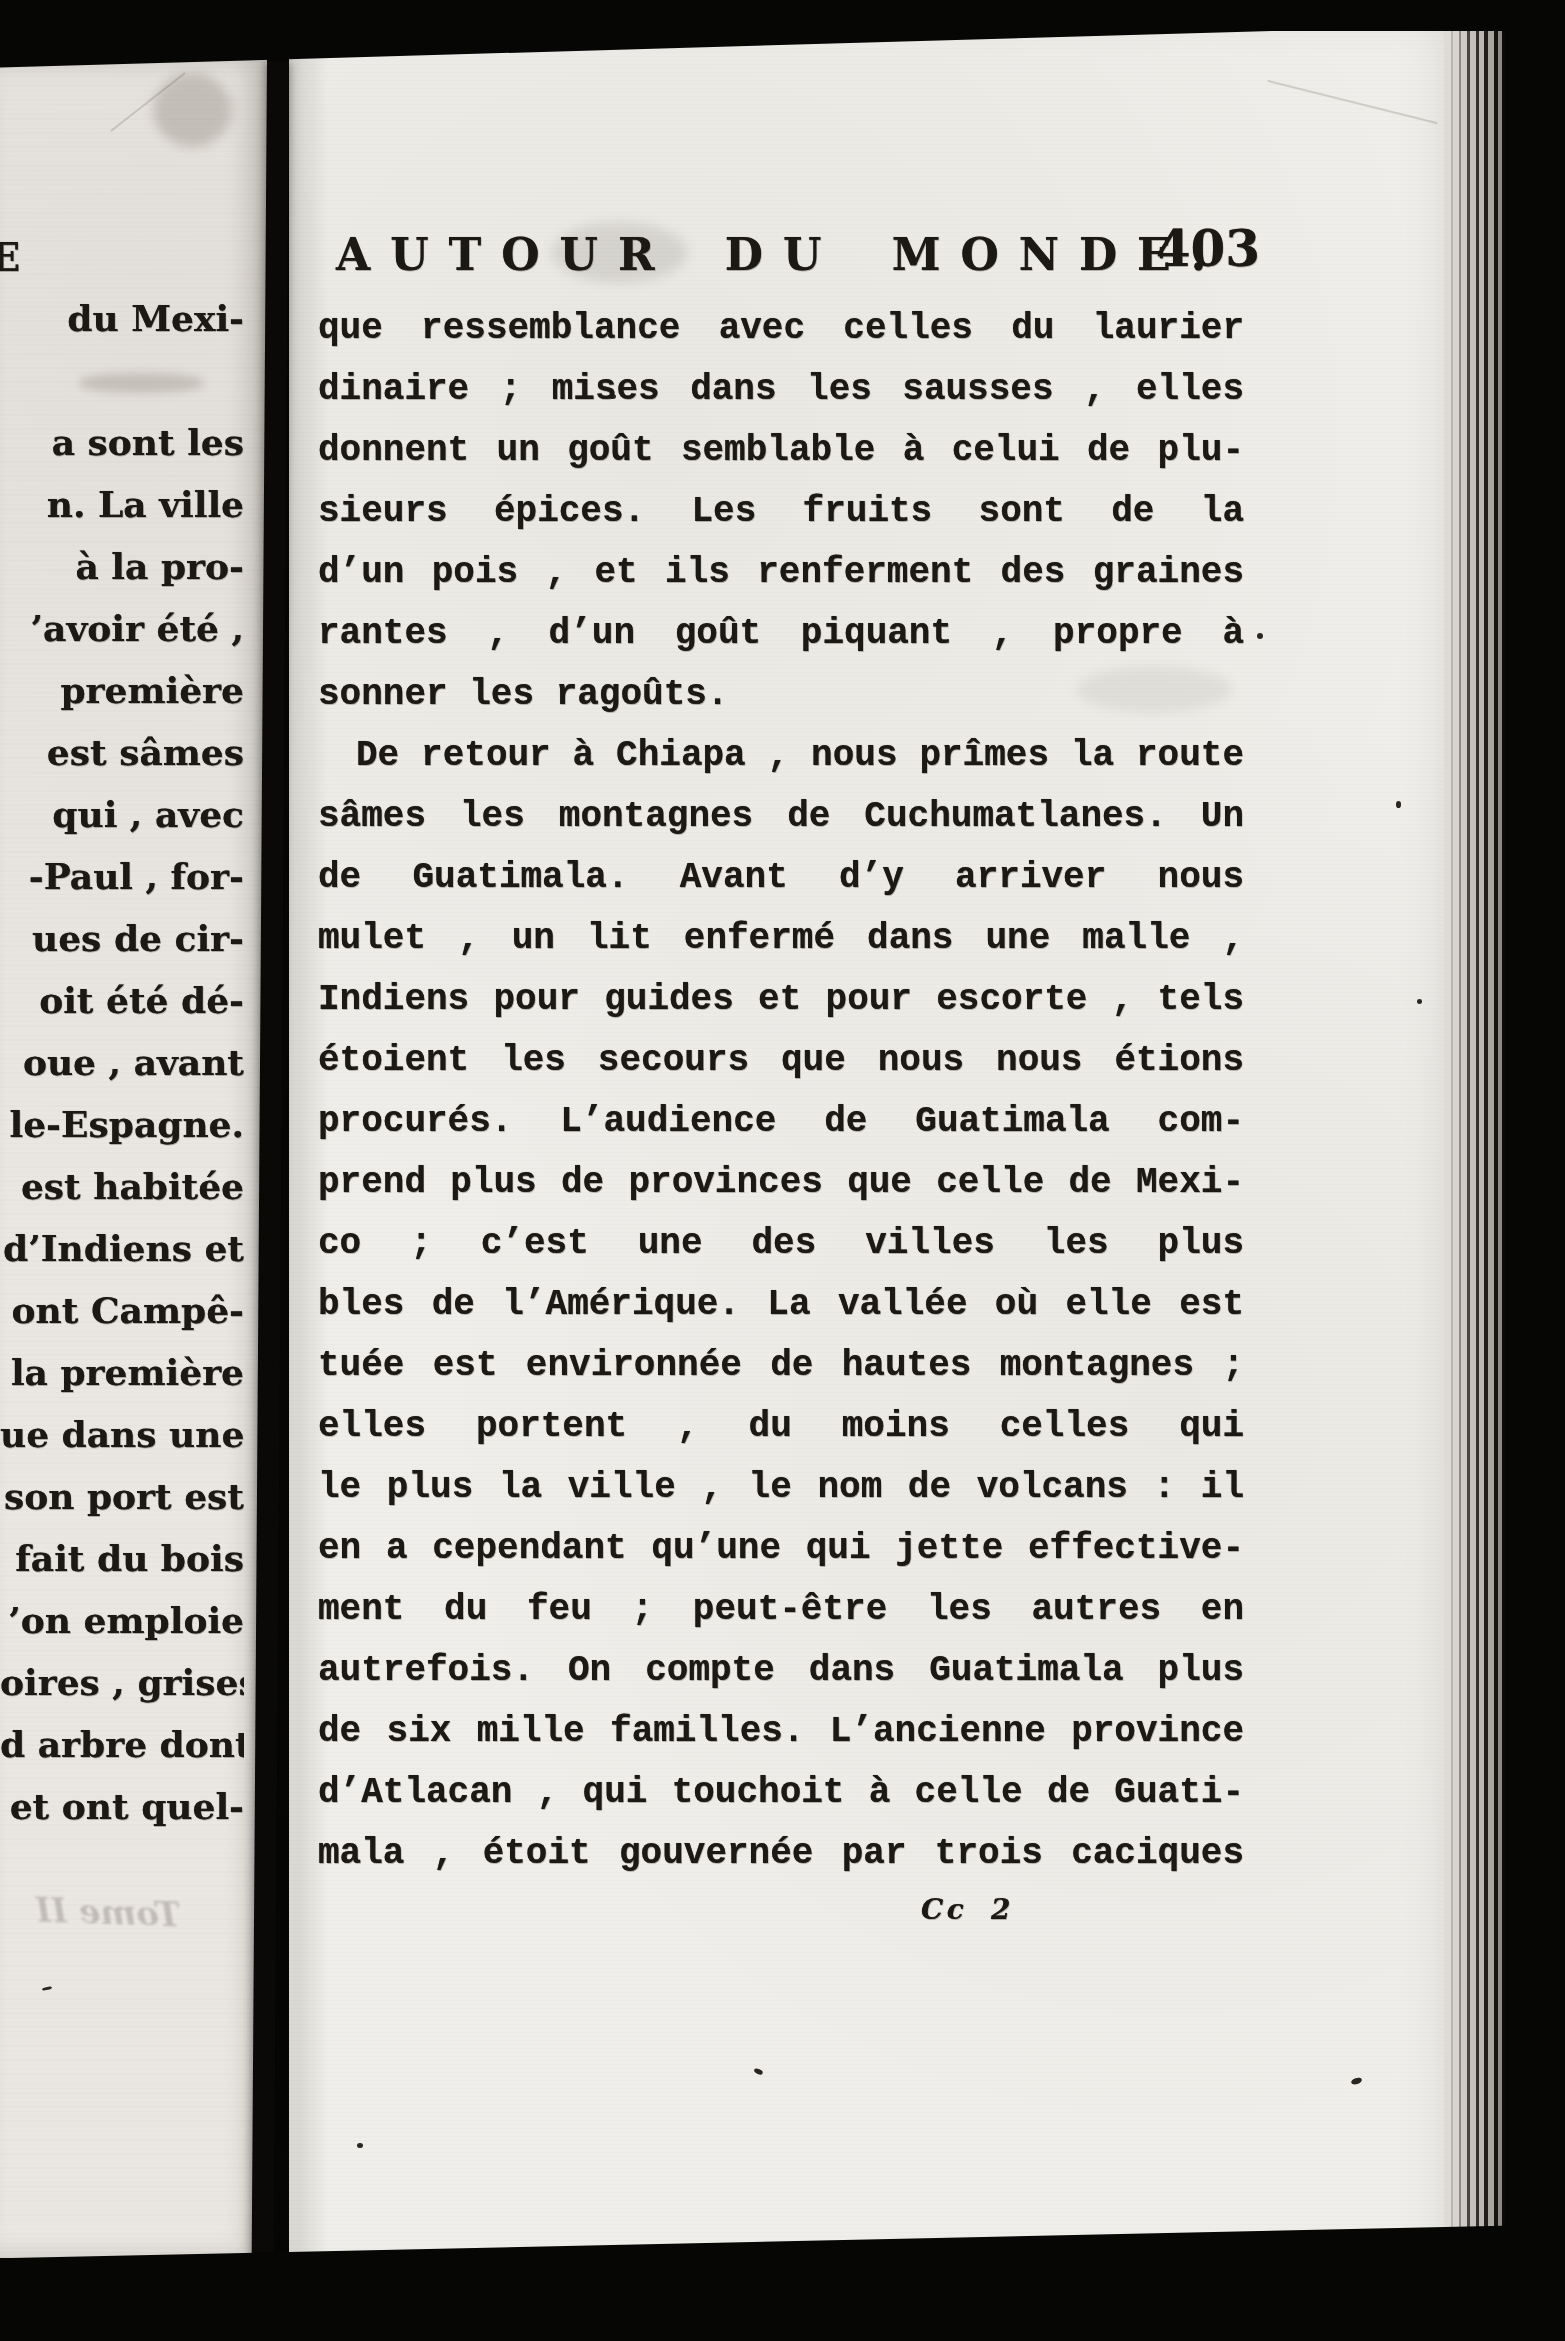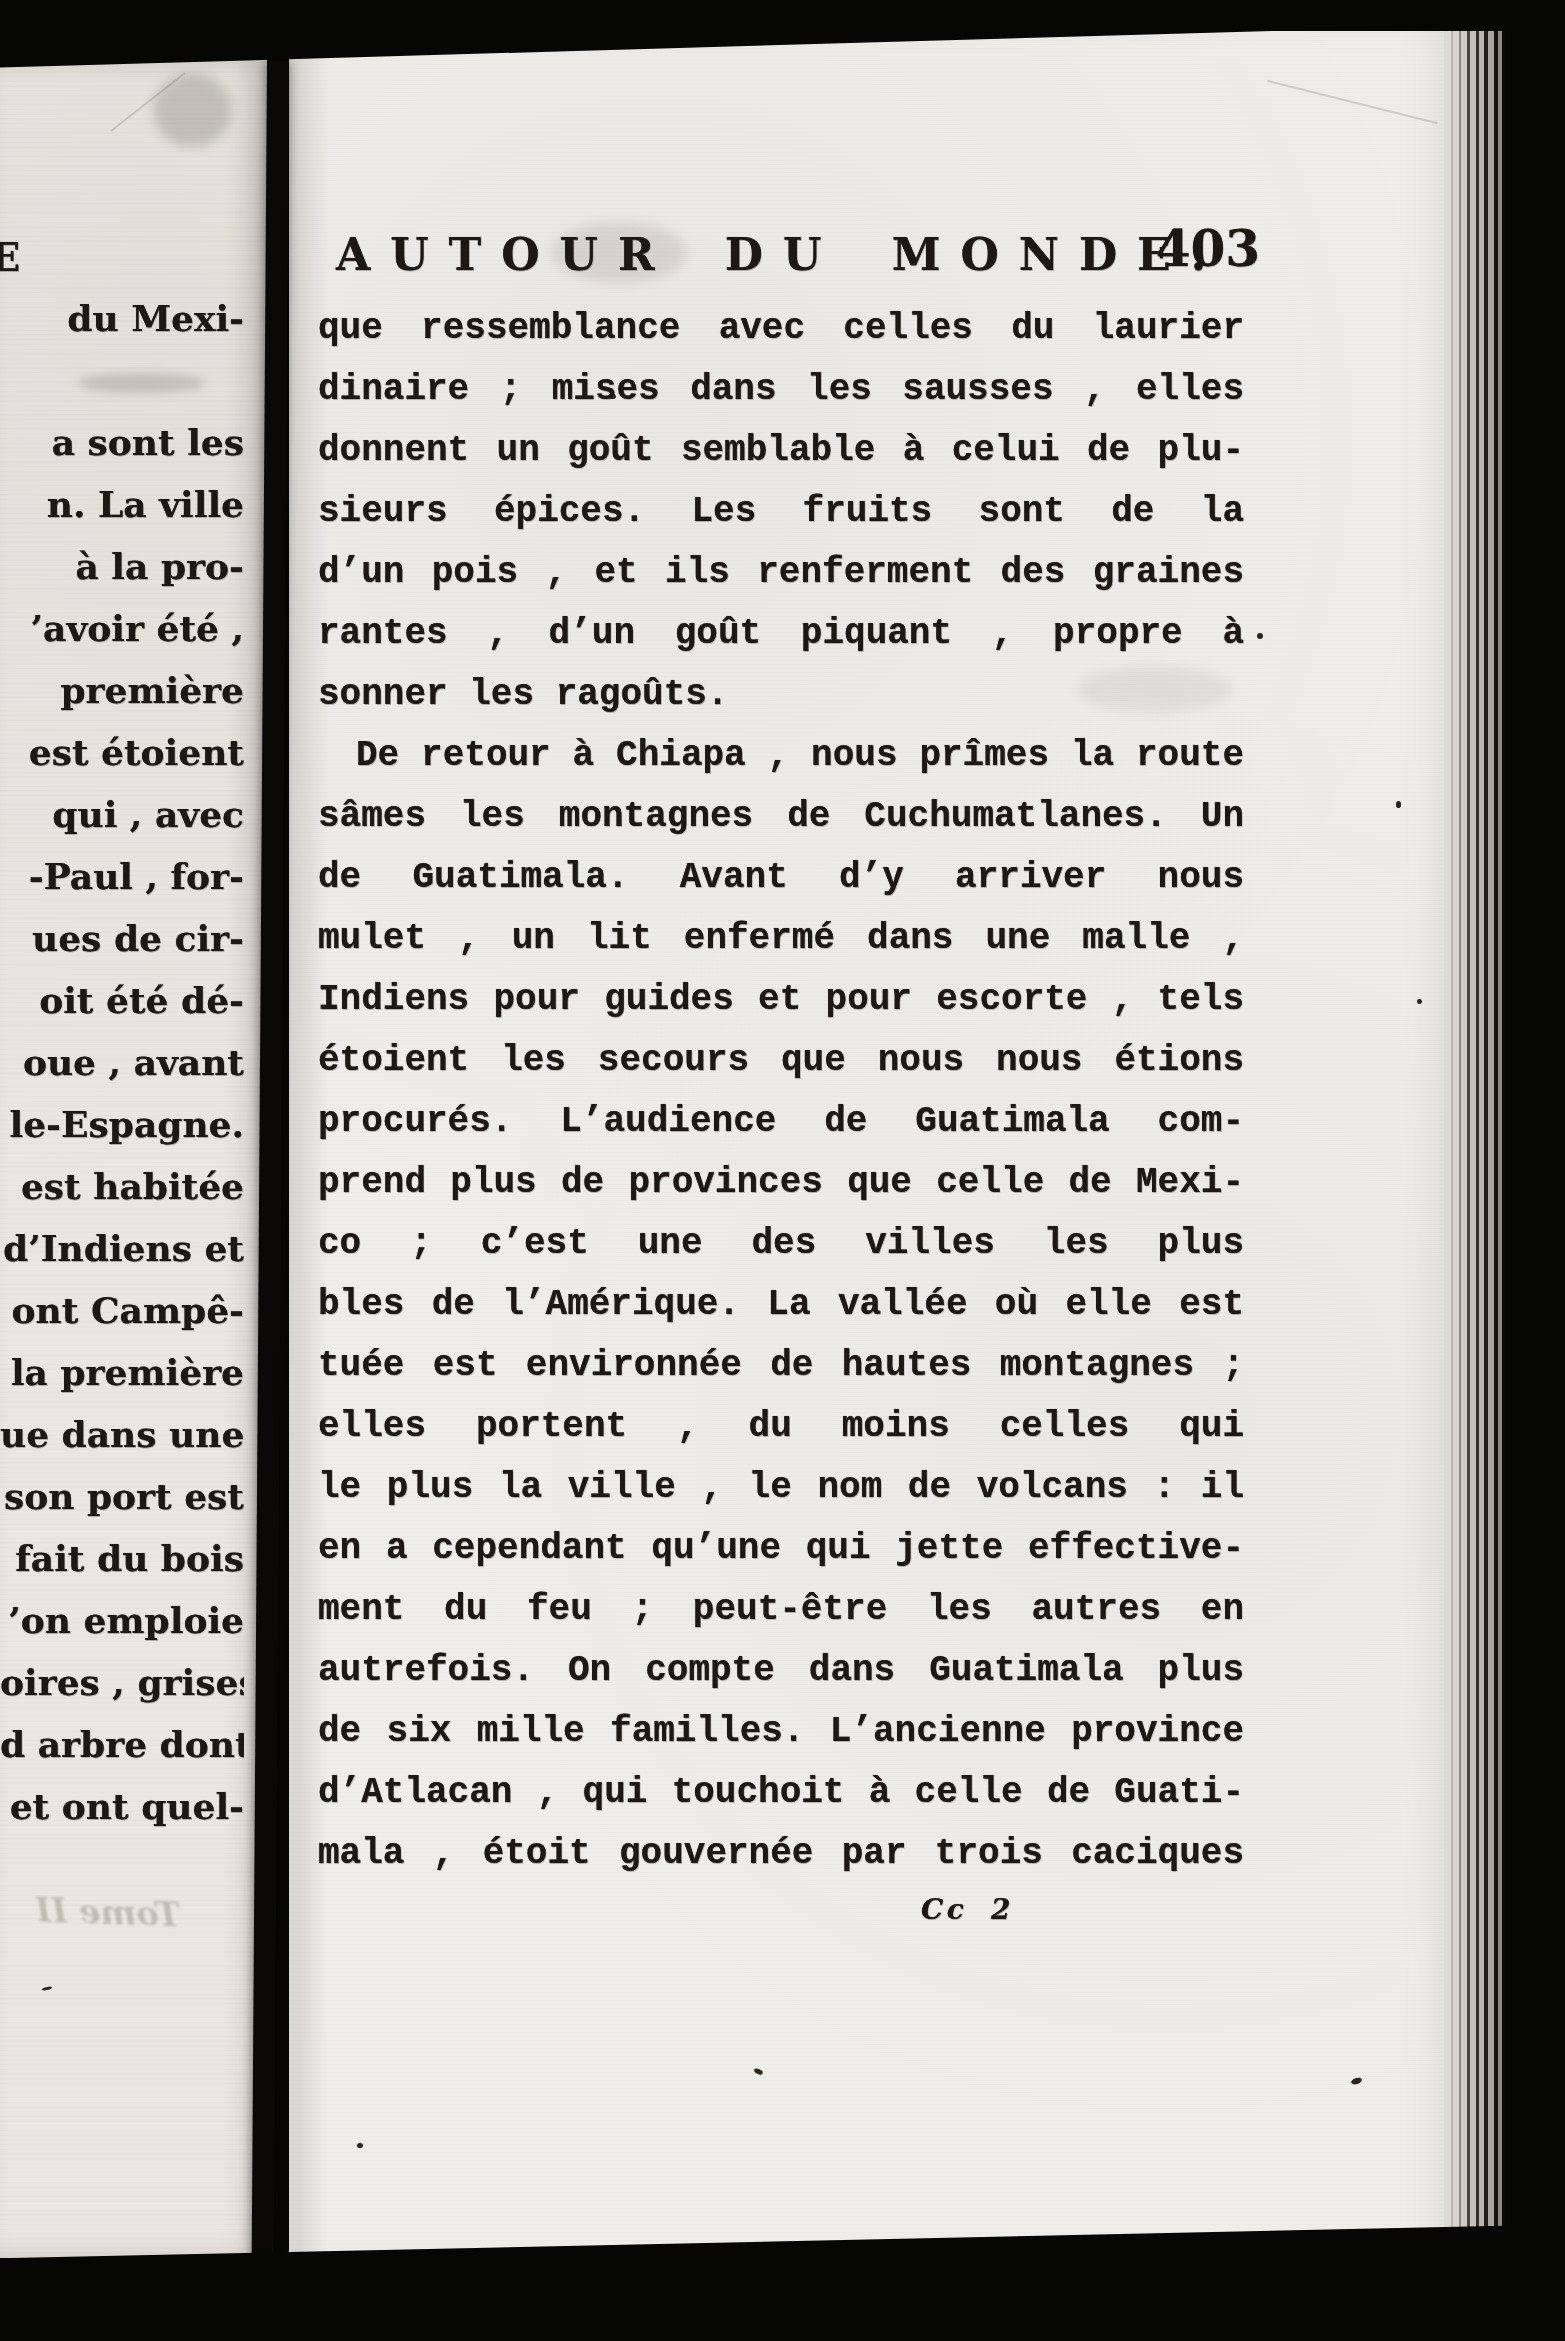--- a/index.html
+++ b/index.html
@@ -109,21 +109,21 @@
 
 <div class="header-fragment ink">E</div>
 <div class="left-column">
     <div class="frow ink">du Mexi-</div>
     <div class="frow"><span class="smudge"></span></div>
     <div class="frow ink">a sont les</div>
     <div class="frow ink">n. La ville</div>
     <div class="frow ink">à la pro-</div>
     <div class="frow ink">’avoir été ,</div>
     <div class="frow ink">première</div>
-    <div class="frow ink">est étoient</div>
+    <div class="frow ink">est sâmes</div>
     <div class="frow ink">qui , avec</div>
     <div class="frow ink">-Paul , for-</div>
     <div class="frow ink">ues de cir-</div>
     <div class="frow ink">oit été dé-</div>
     <div class="frow ink">oue , avant</div>
     <div class="frow ink">le-Espagne.</div>
     <div class="frow ink">est habitée</div>
     <div class="frow ink">d’Indiens et</div>
     <div class="frow ink">ont Campê-</div>
     <div class="frow ink">la première</div>

